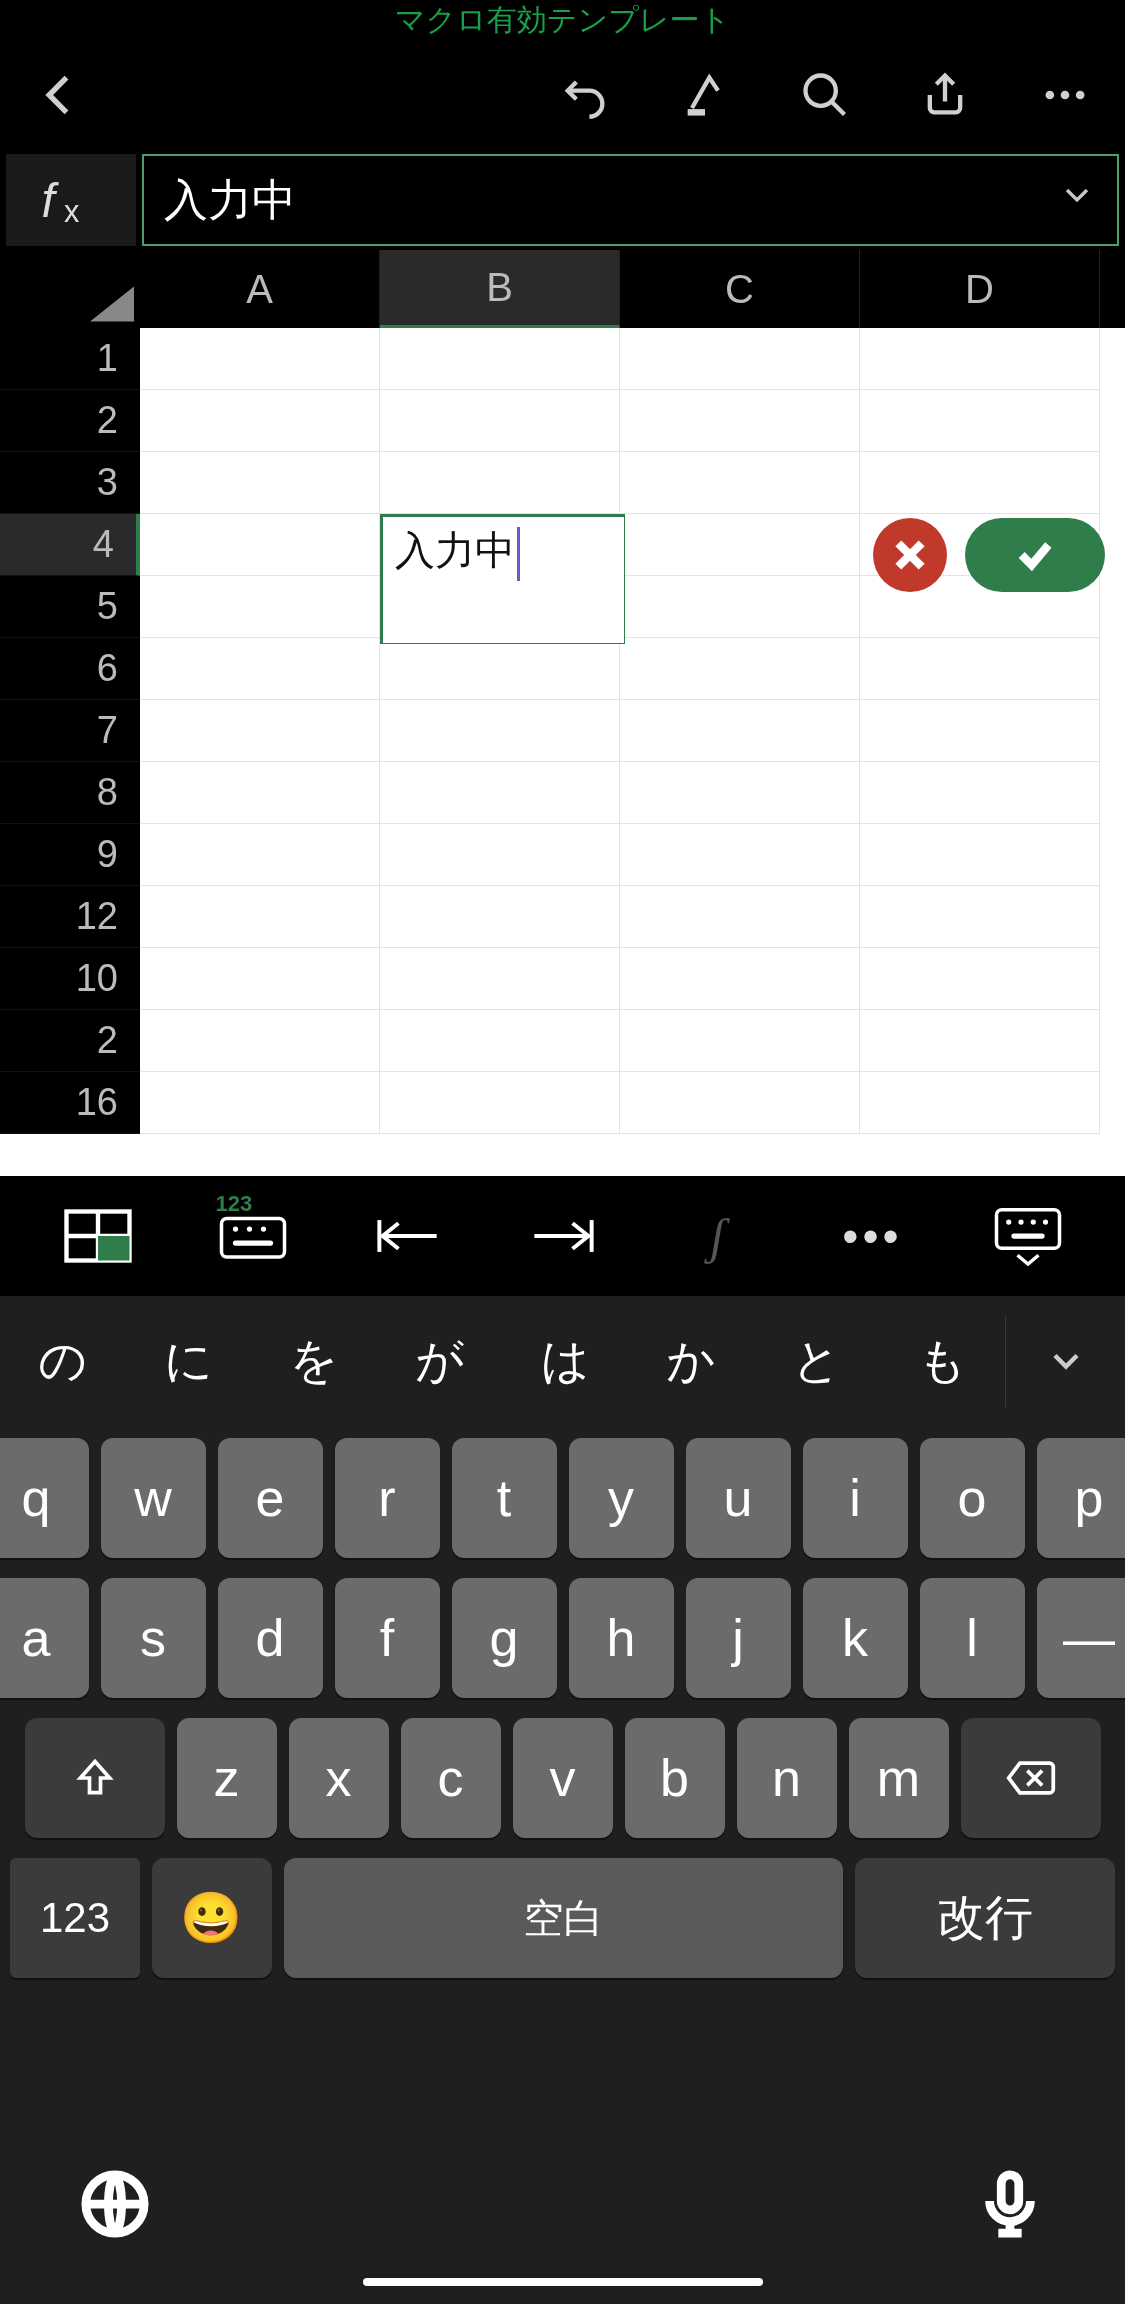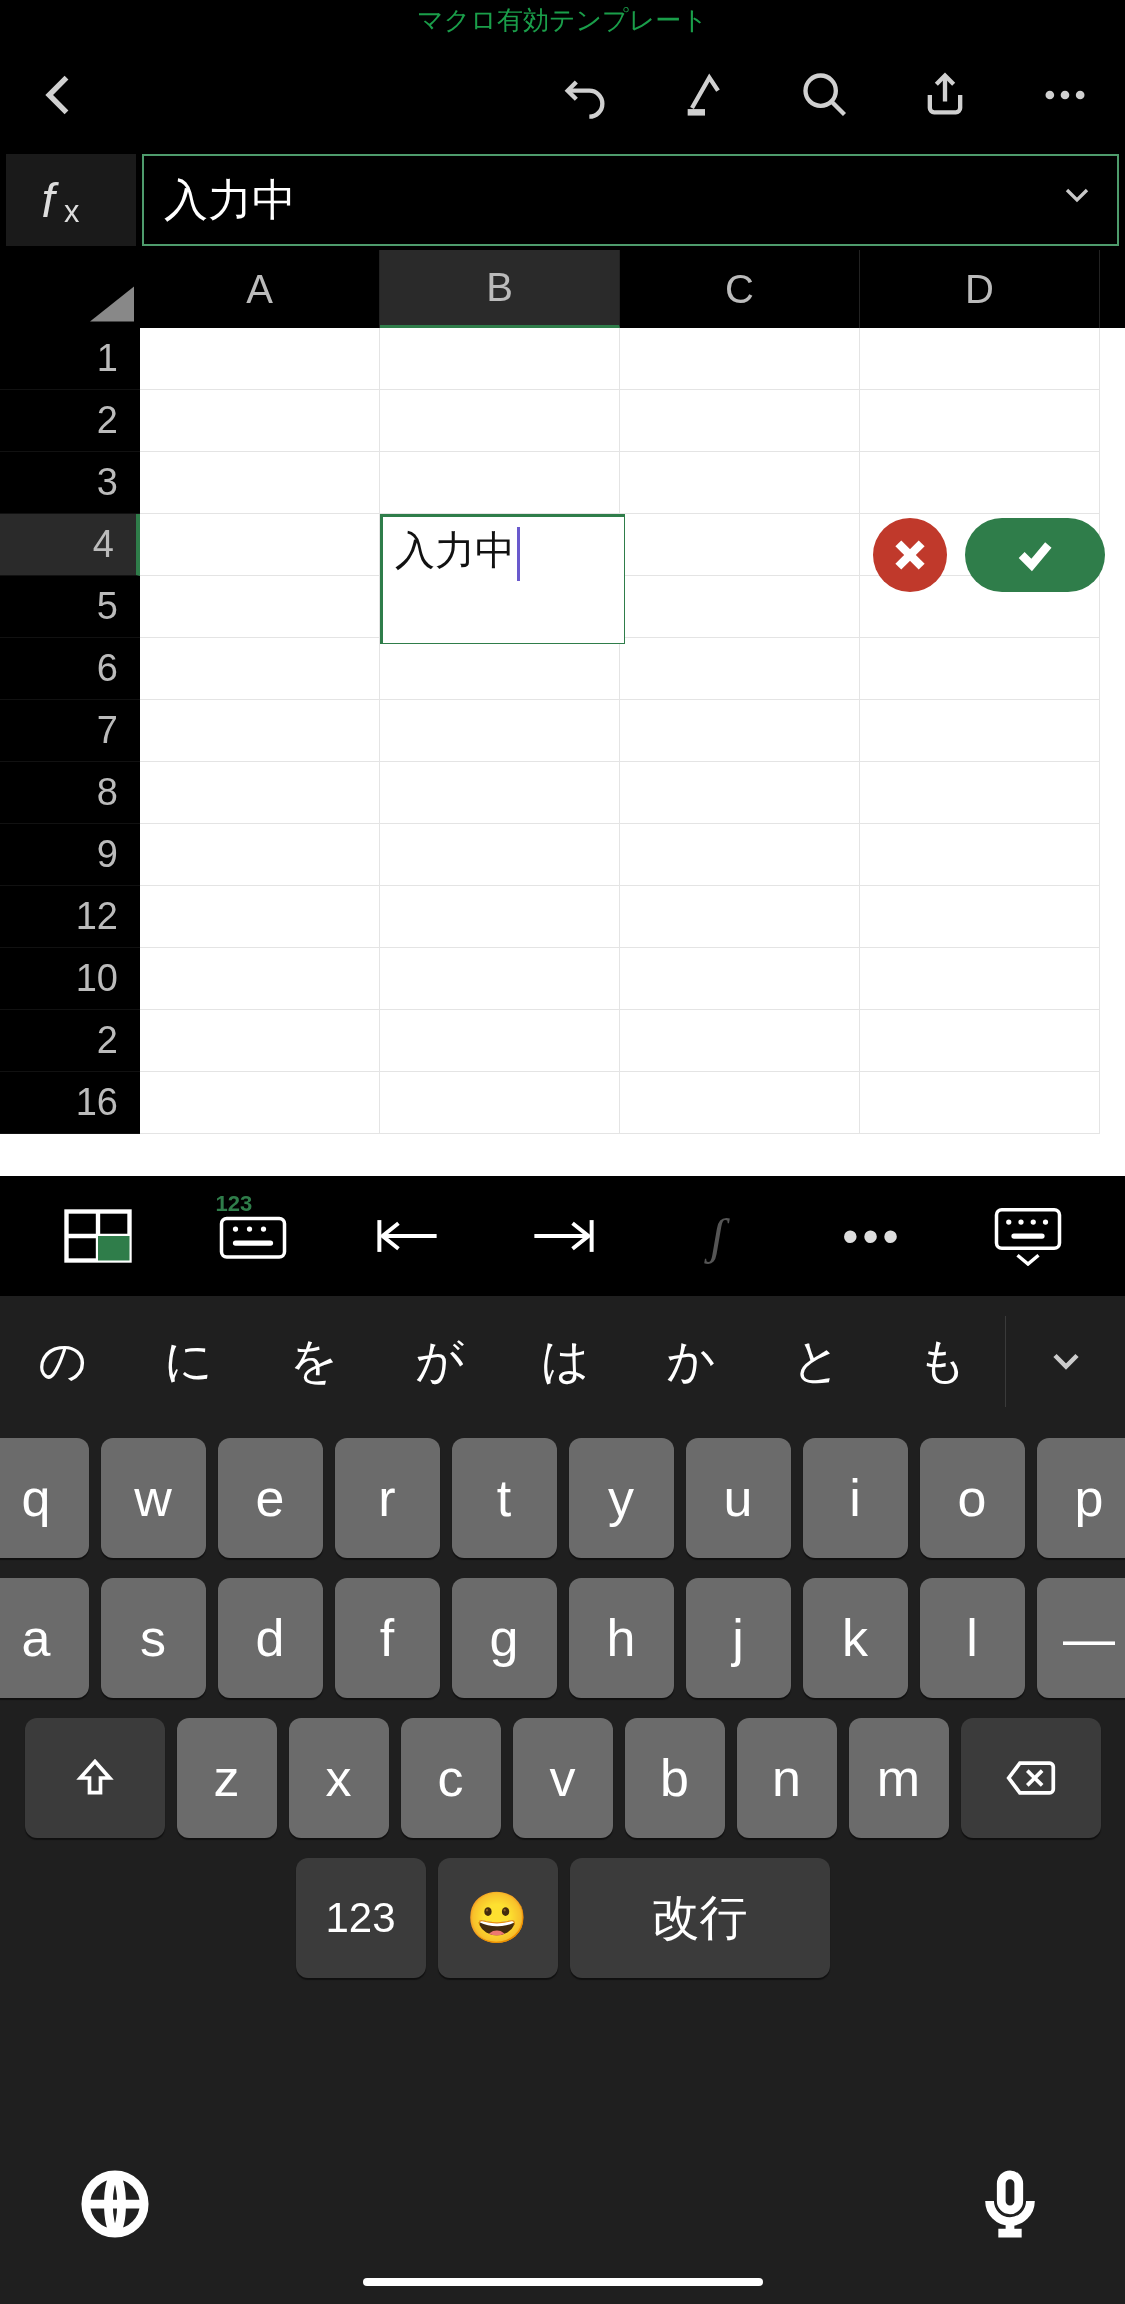--- a/index.html
+++ b/index.html
@@ -1,19 +1,19 @@
 <!DOCTYPE html>
 <html><head>
 <meta charset="utf-8">
 <style>
   * { margin: 0; padding: 0; box-sizing: border-box; font-family: -apple-system, sans-serif; }
   html, body { width: 1125px; height: 2304px; background: #000; overflow: hidden; }
 
   
-  .titlebar { height: 40px; display: flex; align-items: center; justify-content: center; color: #1a9e4a; font-size: 26px; }
+  .titlebar { height: 40px; display: flex; align-items: center; justify-content: center; color: #1a9e4a; font-size: 30px; }
 
   
   .toolbar { height: 110px; display: flex; align-items: center; padding: 0 30px; gap: 60px; }
   .toolbar .left { flex: 1; display: flex; }
   .toolbar .right { display: flex; gap: 60px; align-items: center; }
   .icon-btn { width: 60px; height: 60px; display: flex; align-items: center; justify-content: center; color: #d0d0d0; }
   .icon-btn svg { width: 52px; height: 52px; }
 
   
   .formula-row { display: flex; height: 100px; align-items: stretch; padding: 4px 6px; gap: 6px; }
@@ -60,21 +60,21 @@
   .sug-chev { width: 120px; display: flex; align-items: center; justify-content: center; border-left: 1px solid #3a3a3a; height: 70%; }
   .kb-rows { flex: 1; display: flex; flex-direction: column; gap: 20px; padding: 12px 10px 20px; }
   .kb-row { display: flex; gap: 12px; justify-content: center; }
   .key { background: #6b6b6b; color: #fff; font-size: 52px; border-radius: 12px; height: 120px; display: flex; align-items: center; justify-content: center; box-shadow: 0 2px 1px rgba(0,0,0,0.5); }
   .key.alpha { flex: 1; }
   .key.dark { background: #3b3b3b; }
   .kb-row.r1 .key { width: 105px; flex: 0 0 105px; }
   .kb-row.r2 .key.alpha { width: 105px; flex: 0 0 105px; }
   .kb-row.r3 .key.alpha { width: 100px; flex: 0 0 100px; }
   .kb-row.r3 .key.shift, .kb-row.r3 .key.backspace { width: 140px; flex: 0 0 140px; }
-  .kb-row.r4 .key.mode { width: 130px; flex: 0 0 130px; font-size: 42px; }
+  .kb-row.r4 .key.mode { width: 130px; flex: 0 0 130px; font-size: 42px; border-radius: 6px; }
   .kb-row.r4 .key.emoji { width: 120px; flex: 0 0 120px; font-size: 50px; }
   .kb-row.r4 .key.space { flex: 1; background: #5a5a5a; font-size: 40px; }
   .kb-row.r4 .key.enter { width: 260px; flex: 0 0 260px; font-size: 48px; }
 
   .kb-bottom { height: 170px; display: flex; align-items: center; justify-content: space-between; padding: 0 80px 30px; }
   .kb-bottom svg { width: 70px; height: 70px; stroke: #fff; fill: none; stroke-width: 3; }
 
   .home-indicator { position: absolute; bottom: 18px; left: 50%; transform: translateX(-50%); width: 400px; height: 8px; background: #fff; border-radius: 4px; }
 </style>
 </head>
@@ -375,20 +375,21 @@
           <svg width="52" height="44" viewBox="0 0 28 20" fill="none" stroke="#fff" stroke-width="2">
             <path d="M8 2h16a2 2 0 0 1 2 2v12a2 2 0 0 1-2 2H8l-6-8z"></path>
             <line x1="12" y1="6" x2="20" y2="14"></line>
             <line x1="20" y1="6" x2="12" y2="14"></line>
           </svg>
         </div>
       </div>
     <div class="kb-row r4">
       <div class="key dark mode">123</div>
       <div class="key dark emoji">😀</div>
+      <div class="key space">空白</div>
       <div class="key dark enter">改行</div>
     </div>
   </div>
   <div class="kb-bottom">
     <div>
       <svg viewBox="0 0 24 24">
           <circle cx="12" cy="12" r="10"></circle>
           <path d="M2 12h20M12 2c3 3 3 17 0 20M12 2c-3 3-3 17 0 20"></path>
         </svg>
     </div>

